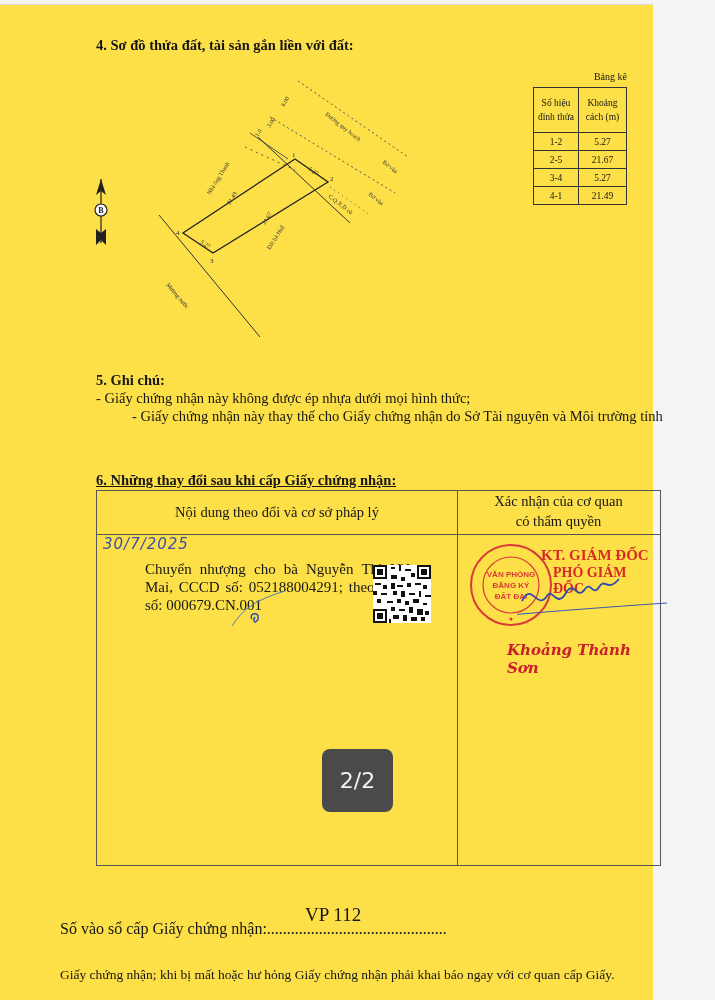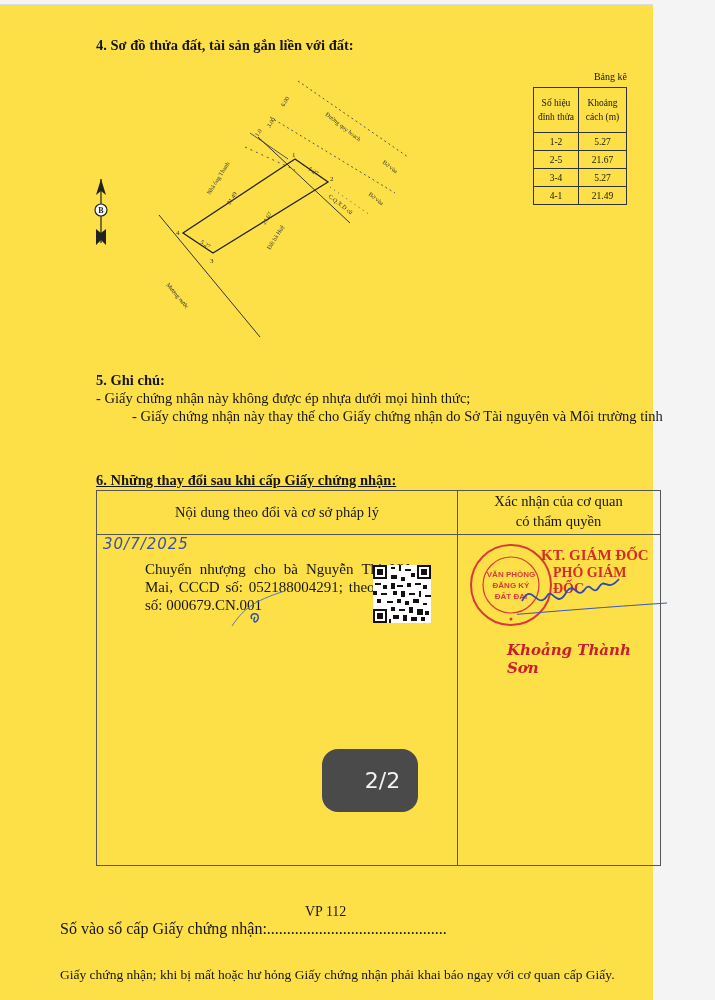--- a/index.html
+++ b/index.html
@@ -39,23 +39,23 @@
               font-style: italic; font-size: 15px; color: #3b4fa8; letter-spacing: 1px; }
   .content-text { position: absolute; left: 4px; top: 69px; width: 270px; font-size: 15px; line-height: 18px; text-align: justify; margin-left: 44px; }
   .qr { position: absolute; left: 276px; top: 74px; width: 58px; height: 58px; }
 
   .stamp { position: absolute; left: 372px; top: 52px; width: 84px; height: 84px; }
   .sig-title { position: absolute; color: #d72a2a; font-weight: bold; font-family: "Liberation Serif", serif; }
   .signer { position: absolute; left: 410px; top: 150px; color: #c91f2c; font-style: italic; font-weight: bold; font-size: 15px; font-family: "DejaVu Serif", serif; }
 
   .pager {
     position: absolute; left: 322px; top: 744px; width: 71px; height: 63px;
-    background: #4a4a4a; border-radius: 16px; color: #f2f2f2;
+    background: #4a4a4a; border-radius: 8px; color: #f2f2f2;
     font-family: "DejaVu Sans", sans-serif; font-size: 22px;
-    display: flex; align-items: center; justify-content: center; padding-left: 25px;
+    display: flex; align-items: center; justify-content: center;
   }
   .footer-label { font-size: 16px; white-space: nowrap; }
   .footer-note { font-size: 13.5px; line-height: 18px; white-space: nowrap; }
 </style>
 </head>
 <body>
 
 <div class="page">
 
   <div class="abs h-section" style="left:96px; top:32px;">4. Sơ đồ thửa đất, tài sản gắn liền với đất:</div>
@@ -226,16 +226,16 @@
       <svg width="150" height="50">
           <path d="M5,30 c10,-20 15,10 25,-5 c5,-10 10,15 20,-5 c8,-10 10,10 18,-2 c6,-8 8,8 14,-2 c6,-10 8,6 20,-8" stroke="#2f4bb0" stroke-width="1.8" fill="none"></path>
           <path d="M-20,45 C40,40 90,36 150,32" stroke="#3a56b8" stroke-width="1" fill="none"></path>
         </svg>
     </div>
     <div class="signer">Khoảng Thành Sơn</div>
   </div>
 
   <div class="pager">2/2</div>
 
-  <div class="abs" style="left:305px; top:899px; font-size:14px;">VP 112</div>
+  <div class="abs" style="left:305px; top:899px; font-size:19px;">VP 112</div>
   <div class="abs footer-label" style="left:60px; top:915px;">Số vào sổ cấp Giấy chứng nhận:.............................................</div>
   <div class="abs footer-note" style="left:60px; top:961px;">Giấy chứng nhận; khi bị mất hoặc hư hỏng Giấy chứng nhận phải khai báo ngay với cơ quan cấp Giấy.</div>
 </div>
 
 </body></html>

